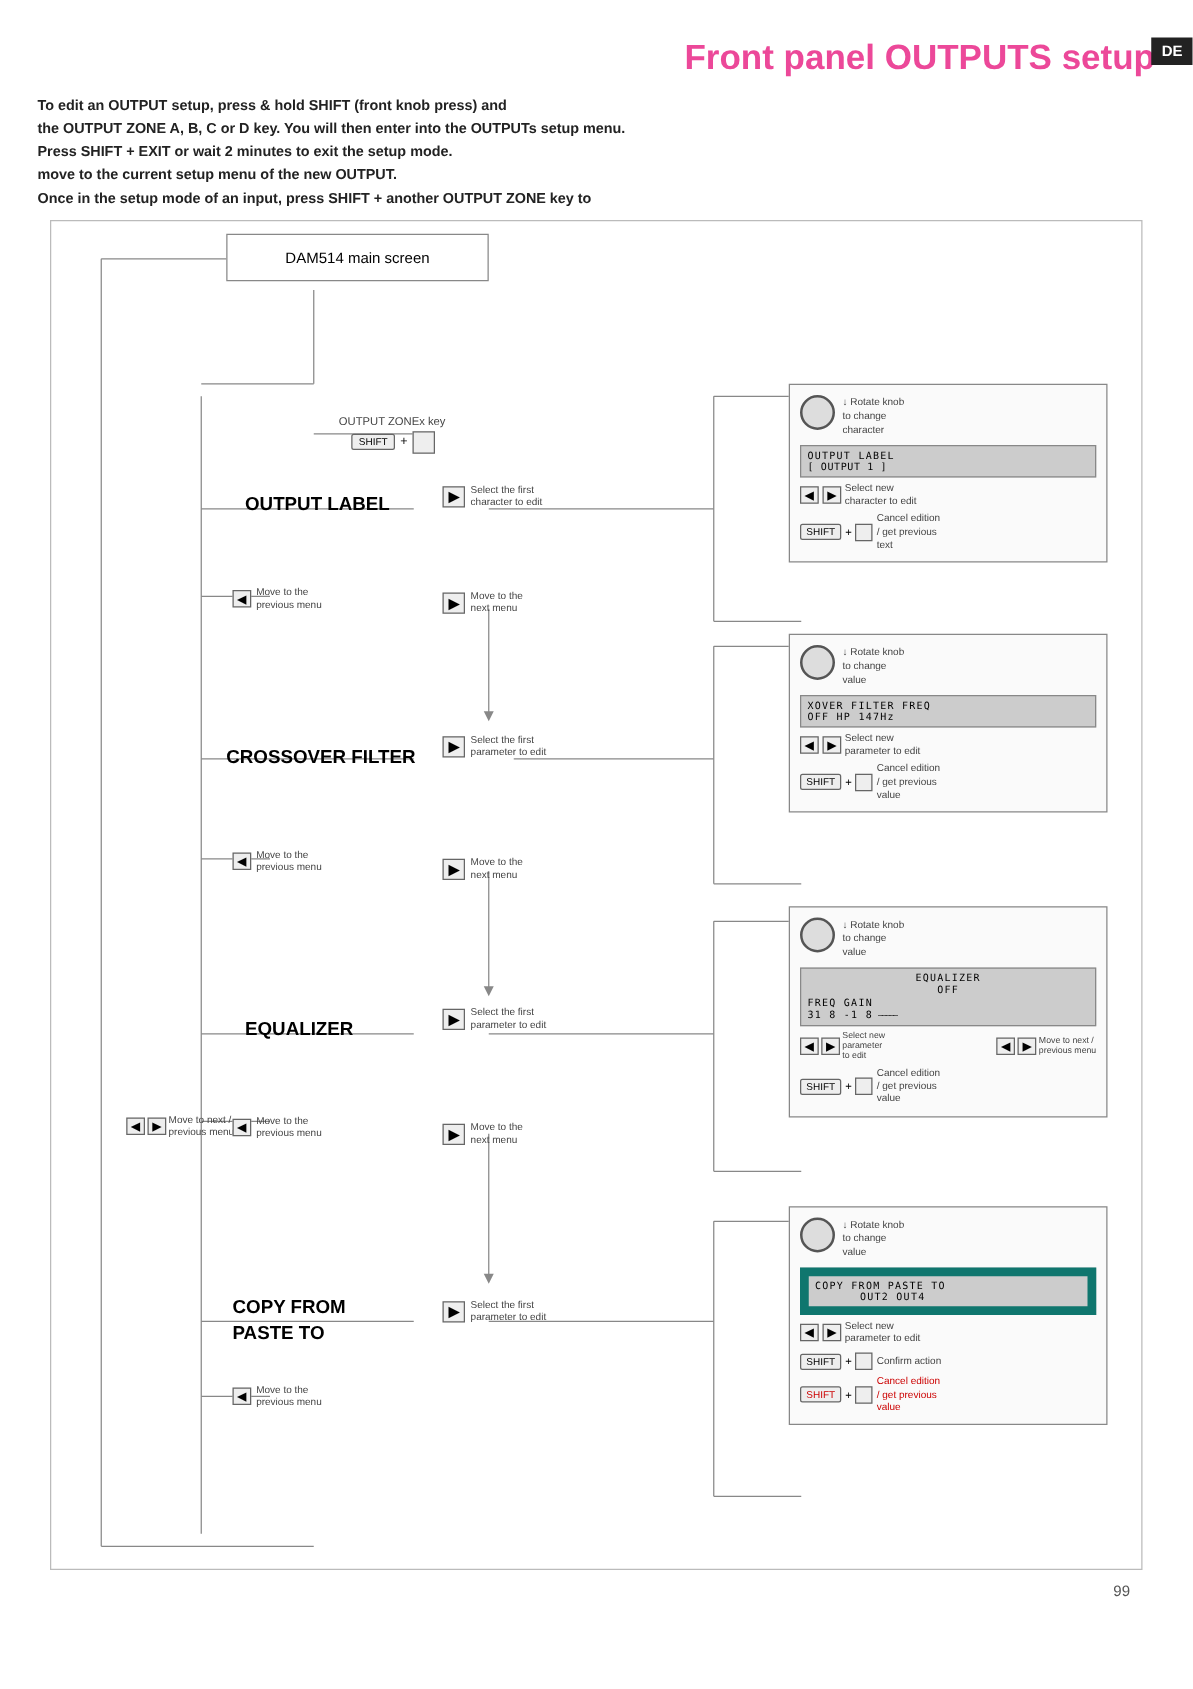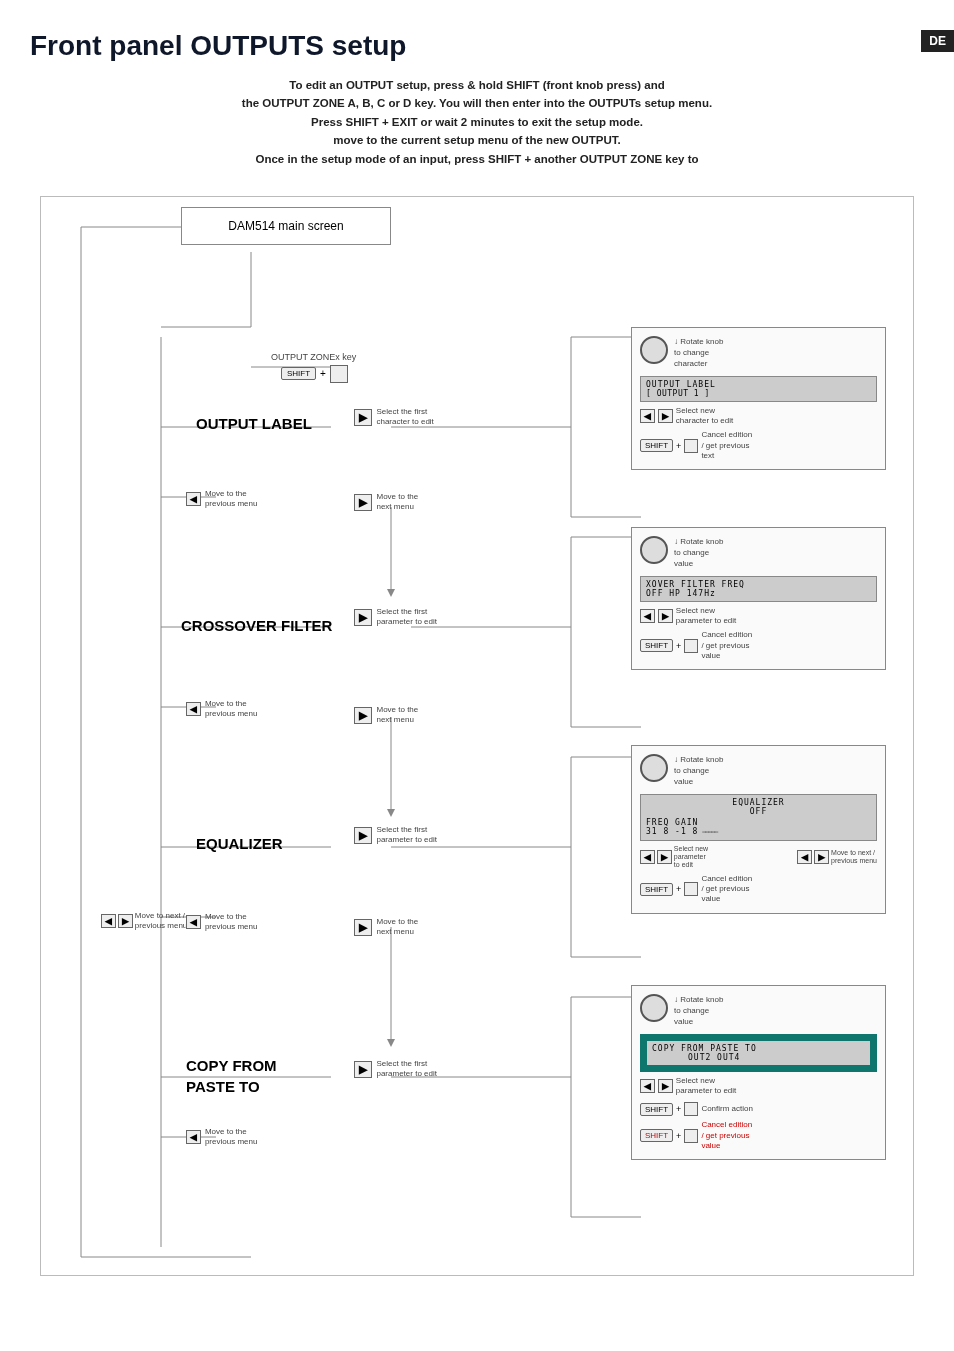--- a/index.html
+++ b/index.html
@@ -12,35 +12,35 @@
     }
 
     .page {
       width: 954px;
       min-height: 1351px;
       padding: 20px 30px;
       position: relative;
     }
 
     .page-title {
-      text-align: left;
+      text-align: right;
       font-size: 28px;
       font-weight: bold;
-      color: #0f172a;
+      color: #ec4899;
       margin-top: 10px;
       margin-bottom: 14px;
     }
 
     .intro-text {
-      text-align: center;
+      text-align: left;
       font-size: 11.5px;
       font-weight: bold;
       color: #222;
       line-height: 1.6;
-      margin-bottom: 28px;
+      margin-bottom: 8px;
     }
 
     .de-badge {
       position: absolute;
       top: 30px;
       right: 0;
       background: #222;
       color: #fff;
       font-size: 12px;
       font-weight: bold;
@@ -318,14 +318,15 @@
       </div>
     </div>
 
     <div style="position:absolute; top:930px; left:145px; display:flex; align-items:center; gap:4px;">
       <div style="border:1px solid #666; padding:1px 3px; font-size:9px; background:#eee; font-weight:bold;">◀</div>
       <div style="font-size:8px; color:#444; line-height:1.3;">Move to the<br>previous menu</div>
     </div>
 
   </div>
 
+  <div style="text-align:right; margin-top:10px; font-size:12px; color:#555; padding-right:20px;">99</div>
 
 </div>
 
 </body></html>

